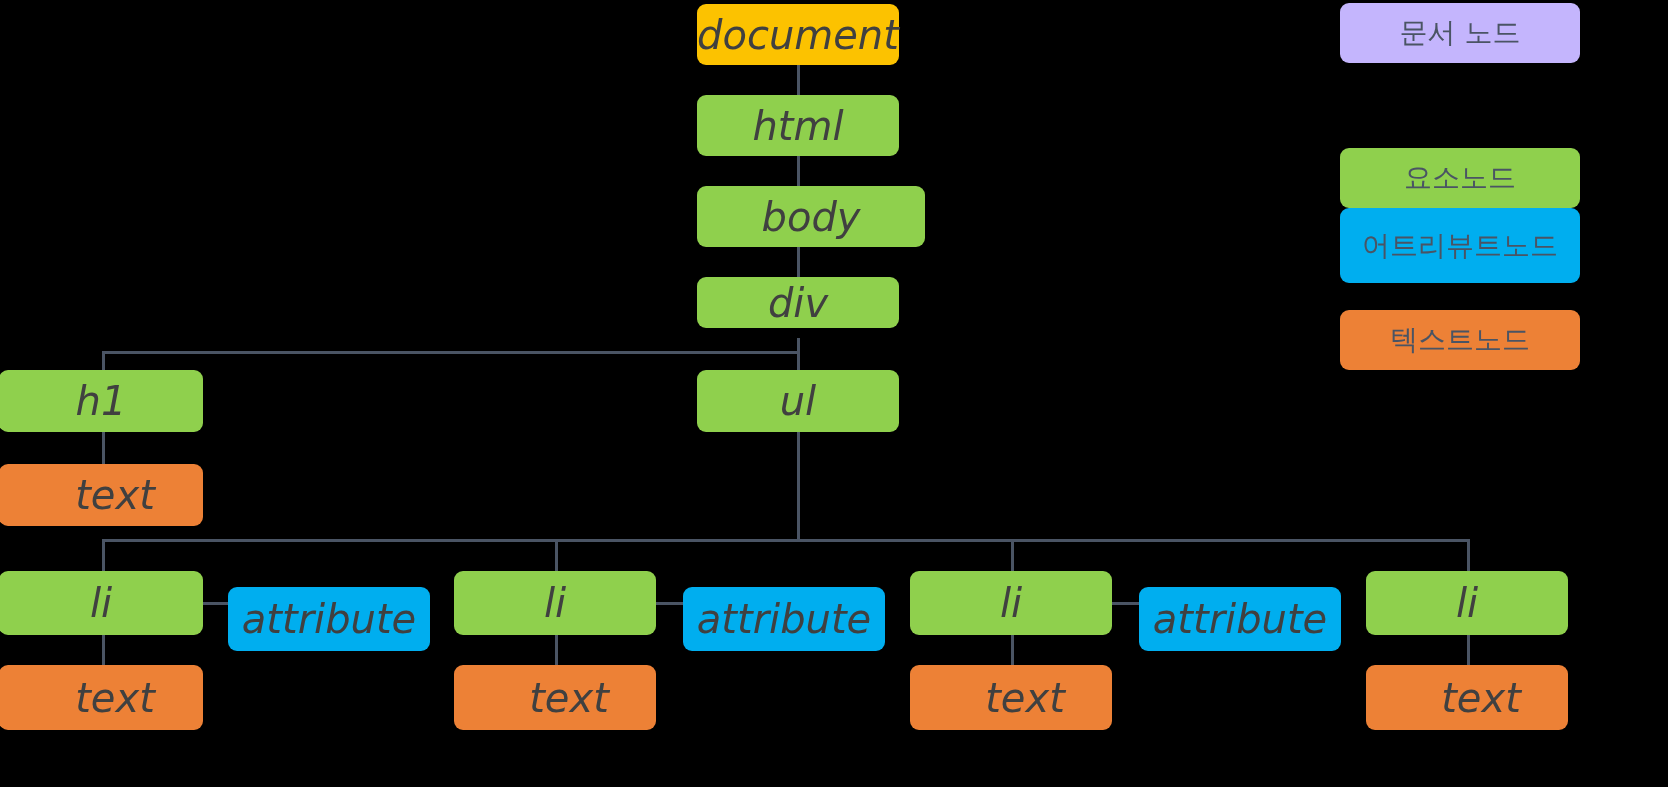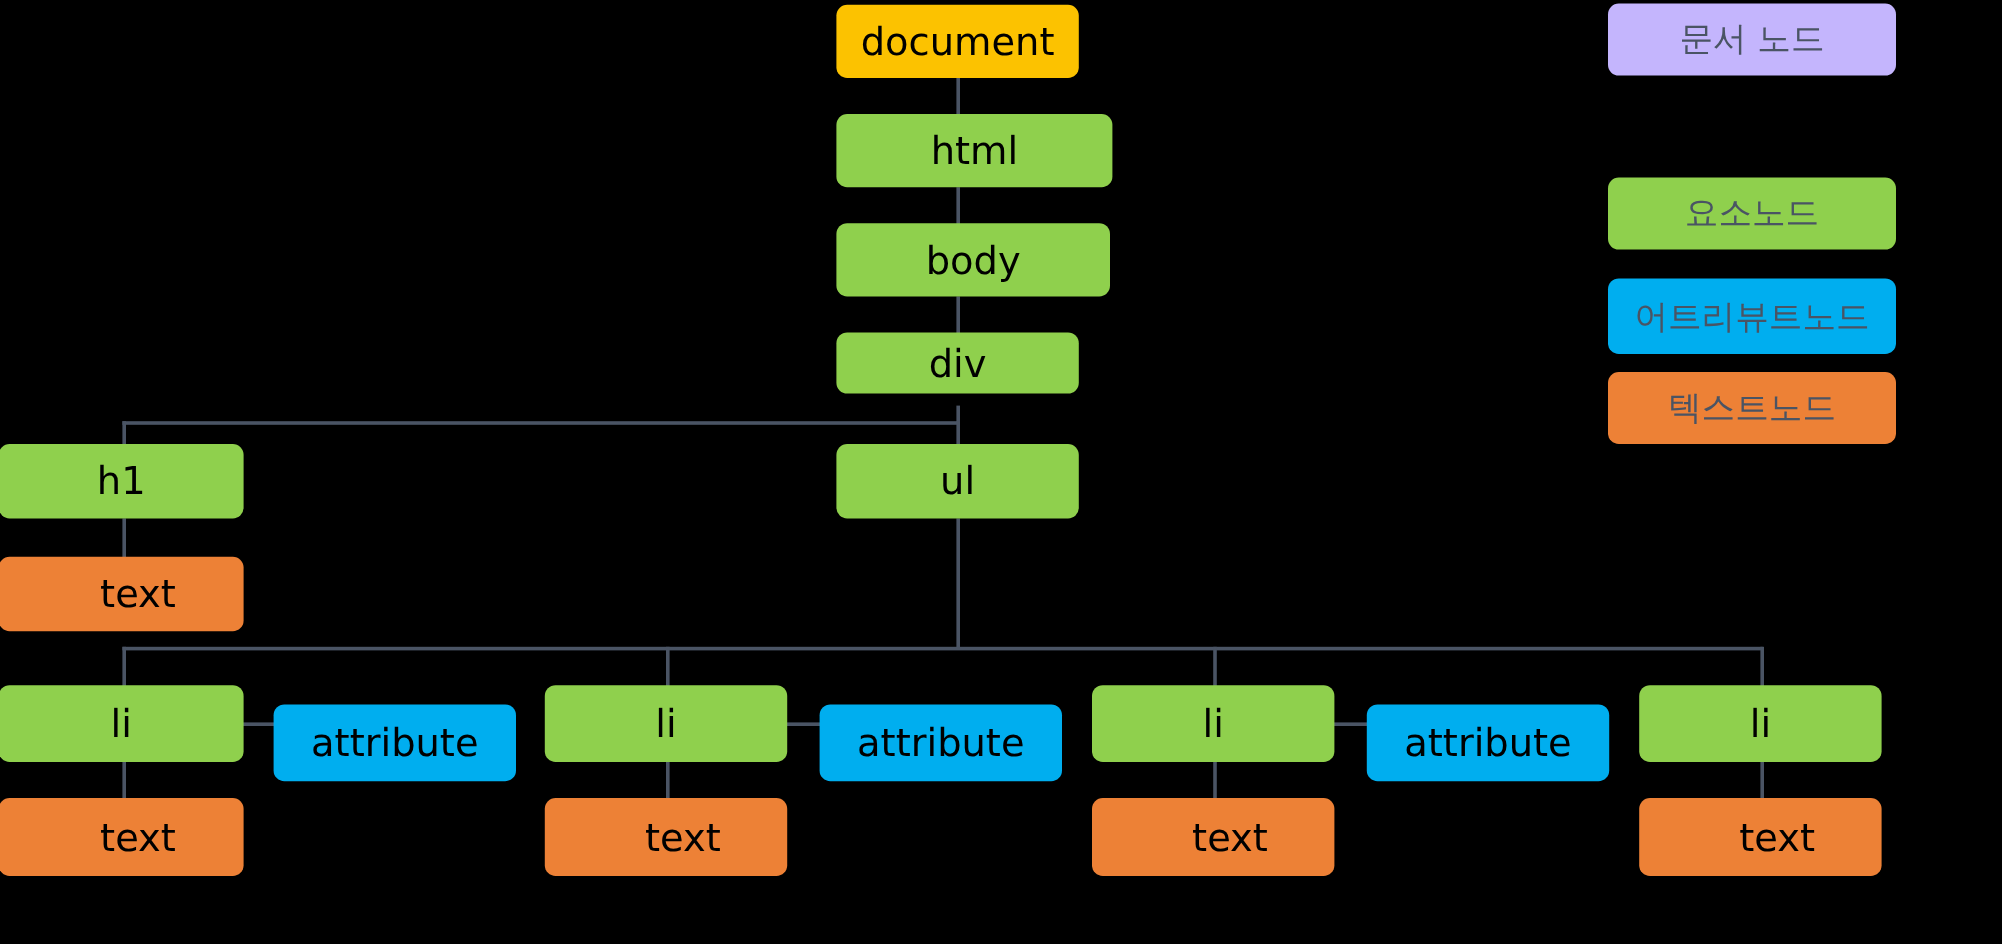--- a/index.html
+++ b/index.html
@@ -26,25 +26,26 @@
   .line.h { height: 3px; }
 
   
   .node {
     position: absolute;
     border-radius: 9px;
     display: flex;
     align-items: center;
     justify-content: center;
     box-sizing: border-box;
-    color: #000000;
-    font-size: 32px;
+    color: #404040;
+    font-size: 40px;
     line-height: 1;
     white-space: nowrap;
     z-index: 2;
+    font-style: italic;
   }
   .node.doc     { background: #fcc200; }
   .node.element { background: #8fd04d; }
   .node.attr    { background: #00aeef; margin-top: 16px; }
   .node.textn   { background: #ed8136; padding-left: 28px; }
 
   .legend-box {
     position: absolute;
     border-radius: 9px;
     display: flex;
@@ -91,21 +92,21 @@
   <div class="line h" style="left:655px; top:602px; width:29px;"></div>
   <div class="line h" style="left:1111px; top:602px; width:29px;"></div>
 
   <div class="line v" style="left:102px; top:635px; height:32px;"></div>
   <div class="line v" style="left:555px; top:635px; height:32px;"></div>
   <div class="line v" style="left:1011px; top:635px; height:32px;"></div>
   <div class="line v" style="left:1467px; top:635px; height:32px;"></div>
 
   <div class="node doc" style="left:697px; top:4px; width:202px; height:61px;">document</div>
 
-  <div class="node element" style="left:697px; top:95px; width:230px; height:61px;text-align:center;">html</div>
+  <div class="node element" style="left:697px; top:95px; width:202px; height:61px;text-align:center;">html</div>
 
   <div class="node element" style="left:697px; top:186px; width:228px; height:61px;">body</div>
 
   <div class="node element" style="left:697px; top:277px; width:202px; height:51px;">div</div>
 
   <div class="node element" style="left:-1px; top:370px; width:204px; height:62px;">h1</div>
 
   <div class="node element" style="left:697px; top:370px; width:202px; height:62px;">ul</div>
 
   <div class="node textn" style="left:-1px; top:464px; width:204px; height:62px;">text</div>
@@ -123,17 +124,17 @@
 
   <div class="node textn" style="left:-1px; top:665px; width:204px; height:65px;">text</div>
   <div class="node textn" style="left:454px; top:665px; width:202px; height:65px;">text</div>
   <div class="node textn" style="left:910px; top:665px; width:202px; height:65px;">text</div>
   <div class="node textn" style="left:1366px; top:665px; width:202px; height:65px;">text</div>
 
   <div class="legend-box doc" style="left:1340px; top:3px; width:240px; height:60px;">문서 노드</div>
 
   <div class="legend-box element" style="left:1340px; top:104px; width:240px; height:60px;">요소노드</div>
 
-  <div class="legend-box attr" style="left:1340px; top:208px; width:240px; height:63px;margin-top:24px;">어트리뷰트노드</div>
+  <div class="legend-box attr" style="left:1340px; top:208px; width:240px; height:75px;">어트리뷰트노드</div>
 
   <div class="legend-box textn" style="left:1340px; top:310px; width:240px; height:60px;">텍스트노드</div>
 
 </div>
 
 </body></html>

